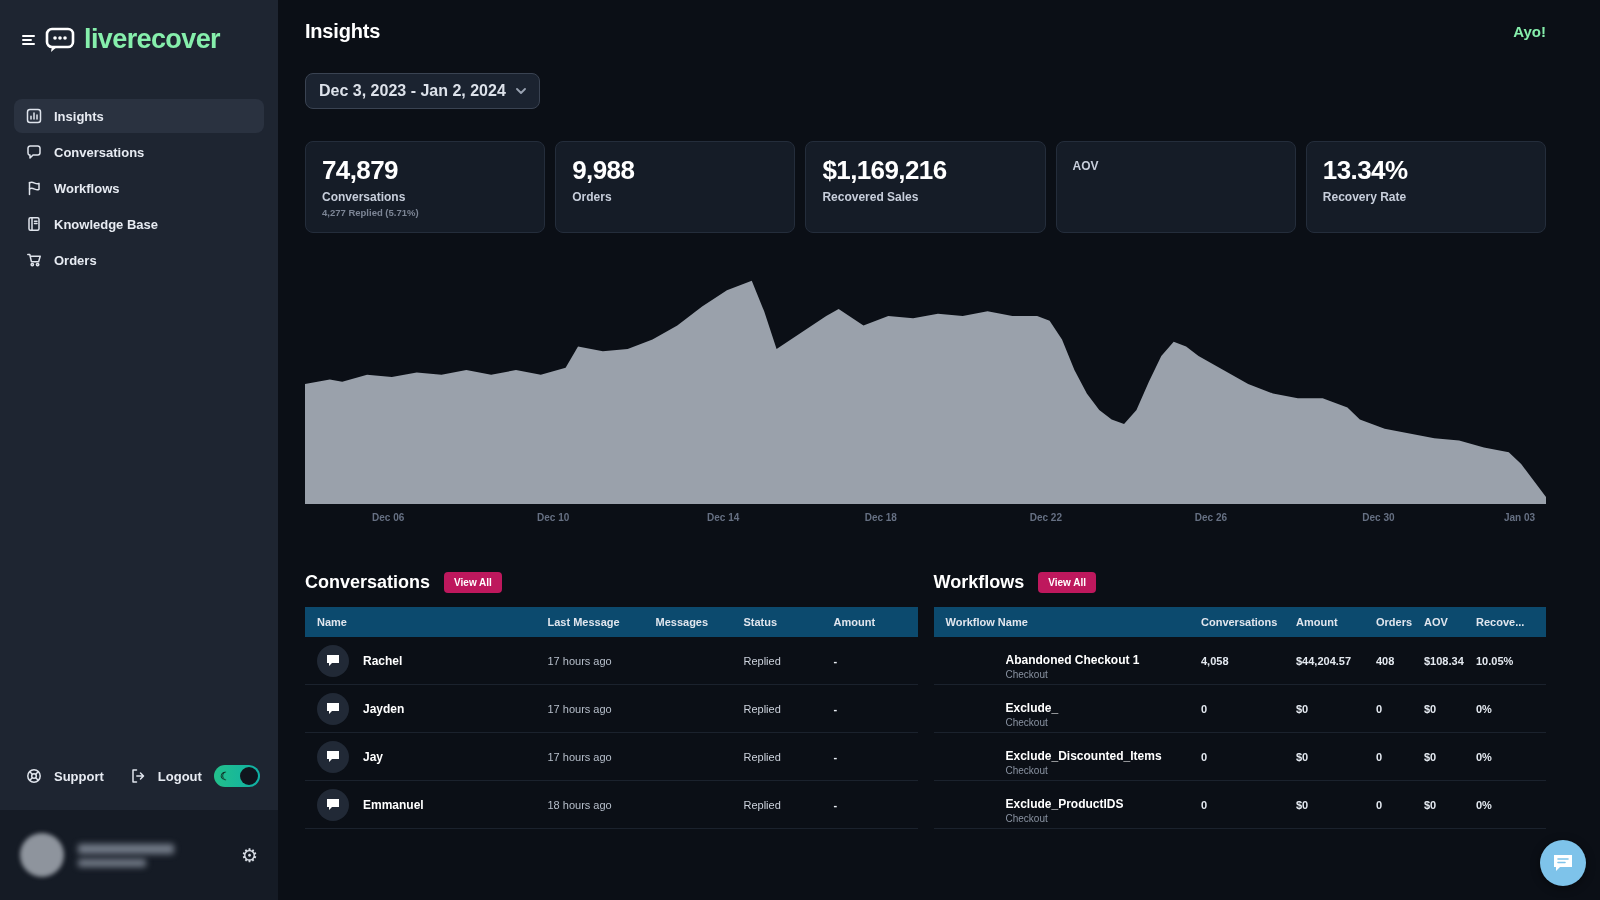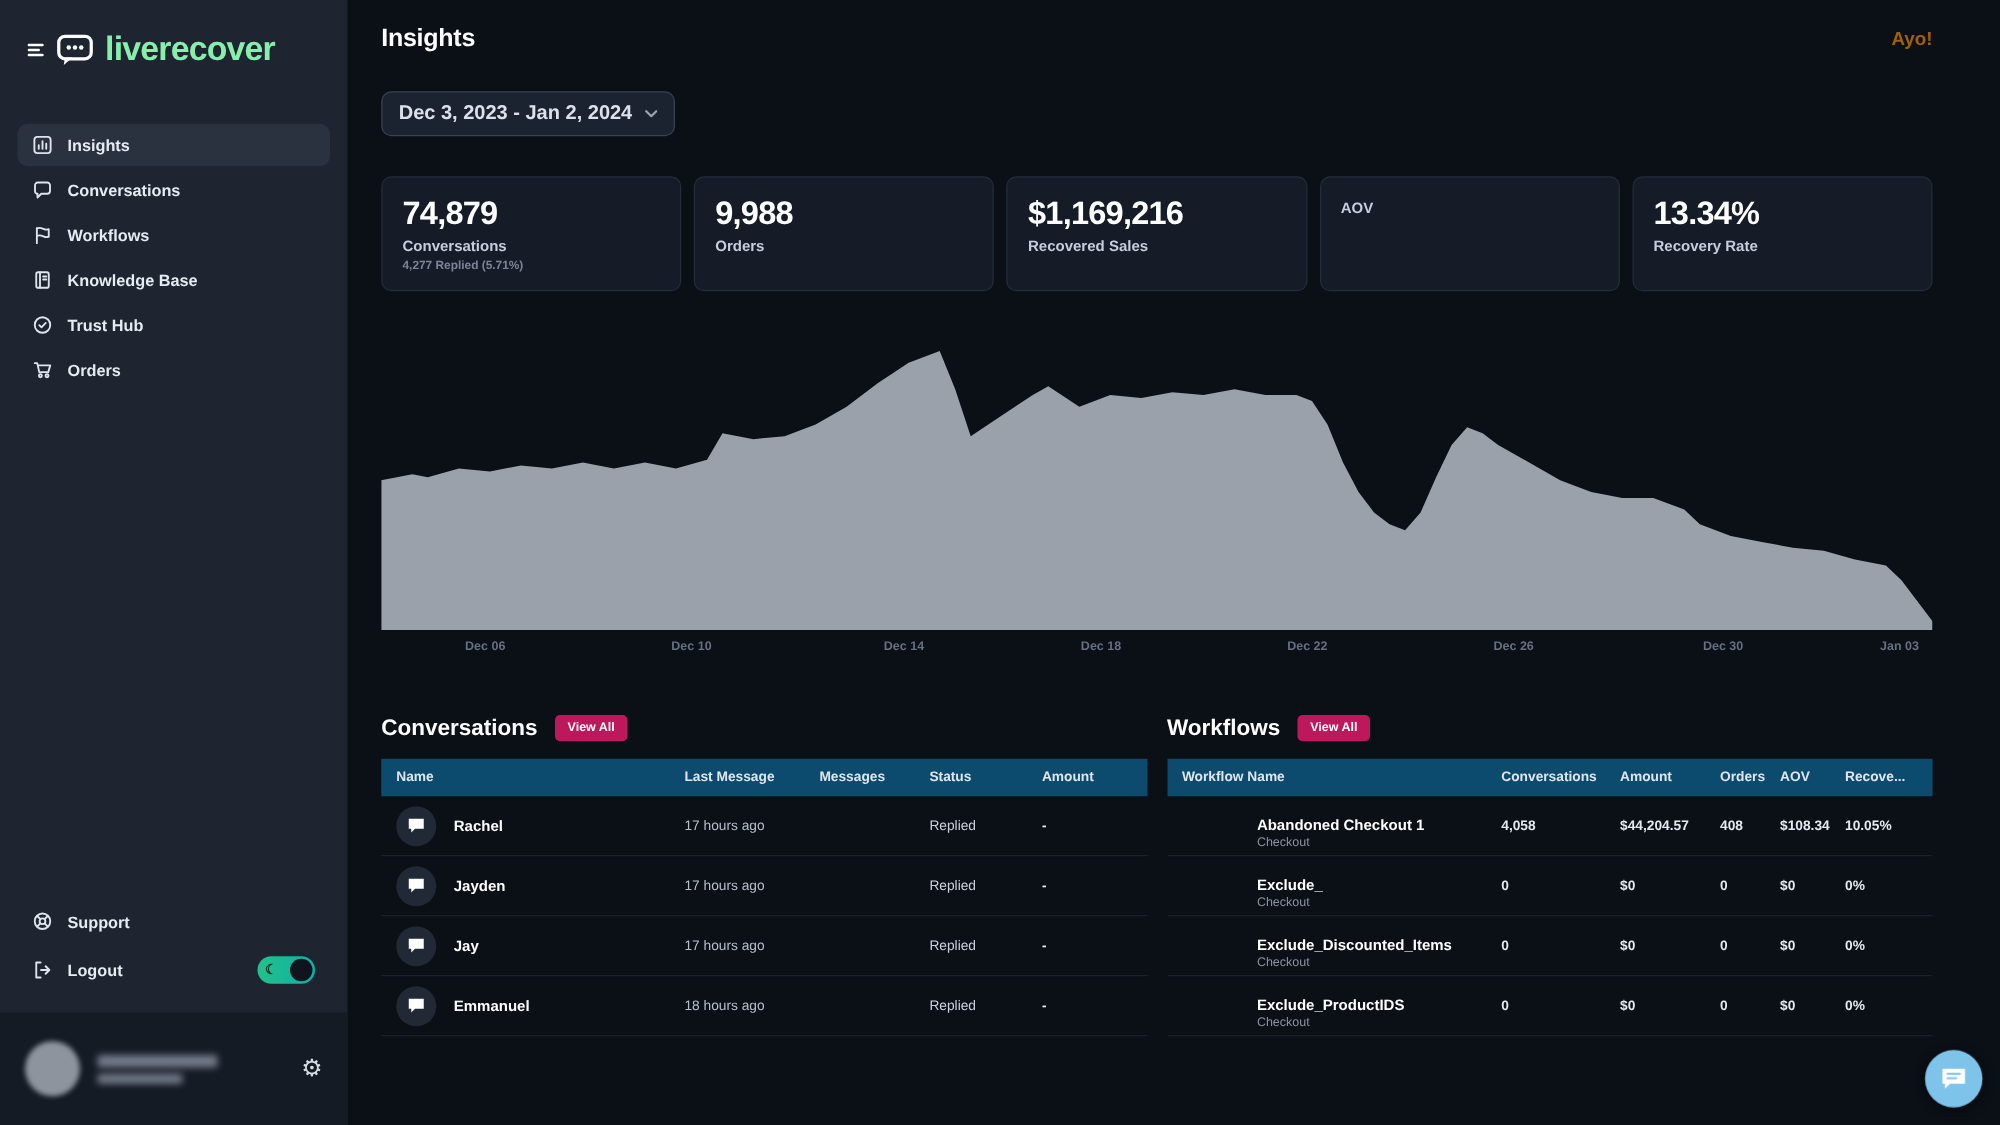--- a/index.html
+++ b/index.html
@@ -10,39 +10,39 @@
   
   .sidebar { width: 278px; flex-shrink: 0; background: #1e2531; display: flex; flex-direction: column; }
   .logo { display: flex; align-items: center; gap: 9px; padding: 24px 22px 8px 22px; color: #fff; cursor: pointer; }
   .logo-text { font-size: 27px; font-weight: bold; letter-spacing: -0.6px; color: #86efac; }
   .nav { margin-top: 36px; padding: 0 14px; display: flex; flex-direction: column; gap: 2px; }
   .nav-item { display: flex; align-items: center; gap: 12px; padding: 9px 12px; border-radius: 8px;
               color: #e7ebf2; font-size: 13px; font-weight: bold; cursor: pointer; }
   .nav-item.active { background: #2a3240; }
   .nav-item svg, .logo svg { flex-shrink: 0; }
   .sidebar-spacer { flex: 1; }
-  .sidebar-bottom { padding: 0 14px 14px 14px; display: flex; flex-direction: column; gap: 2px; }
+  .sidebar-bottom { padding: 0 14px 14px 14px; display: flex; flex-direction: row; gap: 2px; }
   .toggle { margin-left: auto; width: 46px; height: 22px; border-radius: 12px;
             background: linear-gradient(90deg, #23c08b, #0fb0a5); position: relative;
             display: flex; align-items: center; padding: 0 6px; cursor: pointer; }
   .toggle-icon { color: #0e2b22; font-size: 11px; line-height: 1; }
   .toggle-knob { position: absolute; right: 2px; top: 2px; width: 18px; height: 18px; border-radius: 50%; background: #10151d; }
   .user-block { background: #151b25; height: 90px; display: flex; align-items: center; padding: 0 20px; gap: 14px; }
   .avatar { width: 44px; height: 44px; border-radius: 50%; background: #8e949d; filter: blur(2px); flex-shrink: 0; }
   .user-lines { flex: 1; }
   .blur-bar { border-radius: 2px; background: #737b88; filter: blur(3px); margin: 5px 0; }
   .blur-bar.b1 { width: 96px; height: 10px; }
   .blur-bar.b2 { width: 68px; height: 8px; }
   .gear-btn { background: none; border: none; color: #d7dce4; font-size: 19px; cursor: pointer; line-height: 1; }
 
   
   .main { flex: 1; min-width: 0; padding: 20px 54px 0 27px; }
   .main-header { display: flex; justify-content: space-between; align-items: center; }
   .page-title { font-size: 20px; font-weight: bold; color: #fff; letter-spacing: -0.2px; }
-  .greeting { font-size: 15px; font-weight: bold; color: #a16207; }
+  .greeting { font-size: 15px; font-weight: bold; color: #86efac; }
 
   .date-pill { margin-top: 30px; display: inline-flex; align-items: center; gap: 10px;
                background: #1b2330; border: 1px solid #3a4352; border-radius: 8px;
                padding: 8px 13px; color: #dde2ea; font-size: 16px; font-weight: bold; cursor: pointer; }
   .chev { color: #9aa3b2; }
 
   .stats-row { margin-top: 32px; display: flex; gap: 10px; }
   .stat-card { flex: 1; background: #151c27; border: 1px solid #242d3b; border-radius: 8px; padding: 13px 16px; min-height: 92px; }
   .stat-value { color: #fff; font-size: 26px; font-weight: bold; letter-spacing: -0.6px; }
   .stat-label { margin-top: 4px; color: #c7cedb; font-size: 12px; font-weight: 600; }
@@ -124,27 +124,20 @@
       </div>
       <div class="nav-item">
         <svg width="16" height="16" viewBox="0 0 16 16" fill="none" stroke="#dfe4ec" stroke-width="1.5" stroke-linecap="round" stroke-linejoin="round">
           <rect x="3" y="1.8" width="10" height="12.4" rx="1.5"></rect>
           <path d="M6 1.8v12.4M8.5 5.2H11M8.5 7.6H11"></path>
         </svg>
         <span>Knowledge Base</span>
       </div>
       <div class="nav-item">
         <svg width="16" height="16" viewBox="0 0 16 16" fill="none" stroke="#dfe4ec" stroke-width="1.5" stroke-linecap="round" stroke-linejoin="round">
-          <circle cx="8" cy="8" r="6.2"></circle>
-          <path d="M5.4 8.1l1.8 1.8 3.4-3.6"></path>
-        </svg>
-        <span>Trust Hub</span>
-      </div>
-      <div class="nav-item">
-        <svg width="16" height="16" viewBox="0 0 16 16" fill="none" stroke="#dfe4ec" stroke-width="1.5" stroke-linecap="round" stroke-linejoin="round">
           <path d="M1.8 2.5h2l1.6 7.2h7.2l1.6-5.4H4.4"></path>
           <circle cx="6.3" cy="12.6" r="1.2"></circle>
           <circle cx="11.6" cy="12.6" r="1.2"></circle>
         </svg>
         <span>Orders</span>
       </div>
     </nav>
 
     <div class="sidebar-spacer"></div>
 

